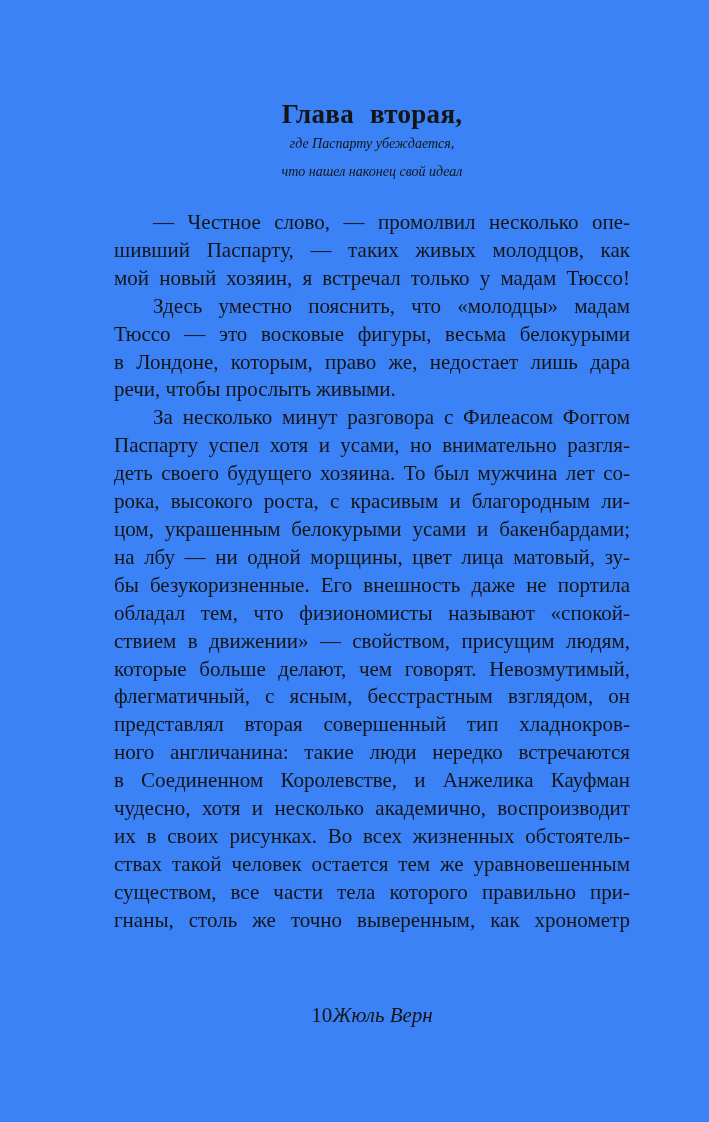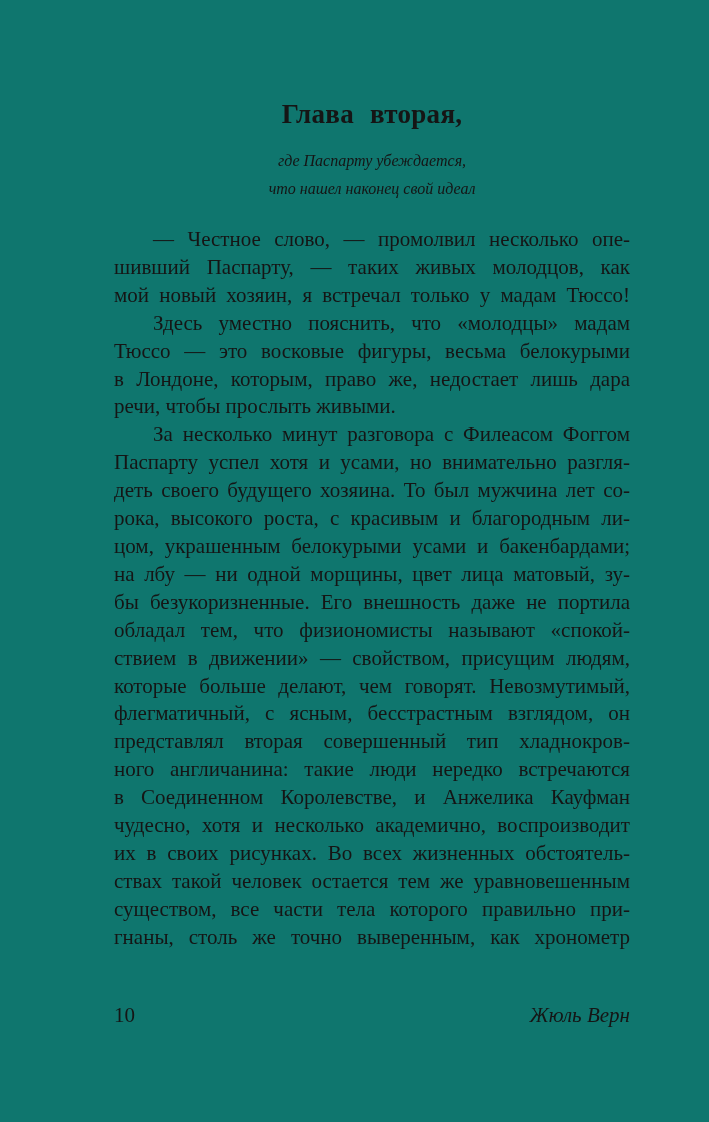--- a/index.html
+++ b/index.html
@@ -1,42 +1,41 @@
 <!DOCTYPE html>
 <html><head>
 <meta charset="utf-8">
 <style>
   html, body { margin: 0; padding: 0; background: #ffffff; }
   .page {
     position: relative;
     width: 709px;
     height: 1122px;
-    background: #0f766e;
+    background: #3b82f6;
     color: #151515;
     font-family: "Liberation Serif", "DejaVu Serif", serif;
     overflow: hidden;
   }
   .column {
     position: absolute;
     left: 114px;
     top: 0;
     width: 516px;
   }
   .chapter-title {
     margin: 98px 0 0 0;
     font-size: 27px;
     line-height: 32px;
     font-weight: bold;
     text-align: center;
     word-spacing: 9px;
     letter-spacing: 0.3px;
   }
   .chapter-subtitle {
-    margin-top: 17px;
-    font-size: 16px;
+    font-size: 14px;
     line-height: 27.5px;
     font-style: italic;
     text-align: center;
   }
   .body-text {
     margin-top: 24px;
     font-size: 21px;
   }
   .body-text .line {
     line-height: 27.9px;
@@ -45,21 +44,21 @@
     white-space: normal;
   }
   .body-text .line.indent { text-indent: 39px; }
   .body-text .line.last { text-align: left; text-align-last: left; }
   .footer {
     position: absolute;
     left: 114px;
     top: 1002px;
     width: 516px;
     display: flex;
-    justify-content: space-between;
+    justify-content: center;
     align-items: baseline;
     font-size: 21px;
     line-height: 26px;
   }
   .footer .author { font-style: italic; }
 </style>
 </head>
 <body>
 
 <div class="page">

